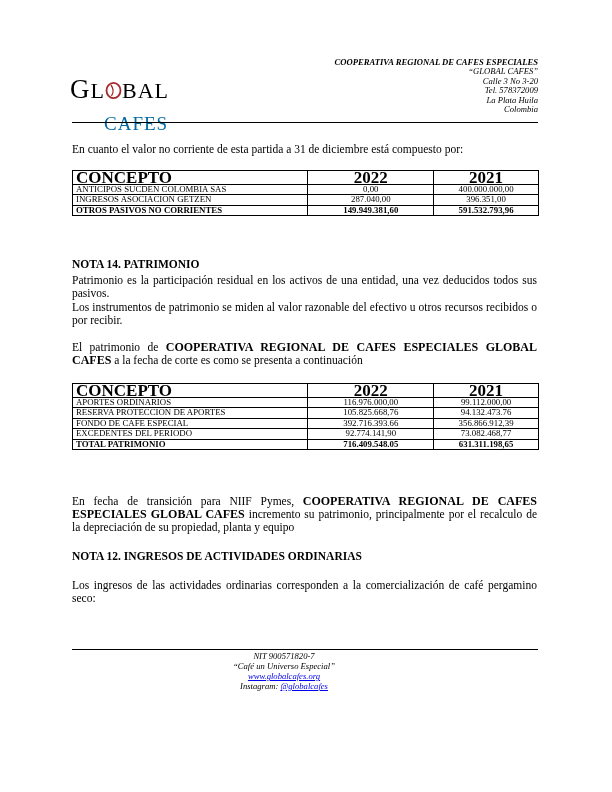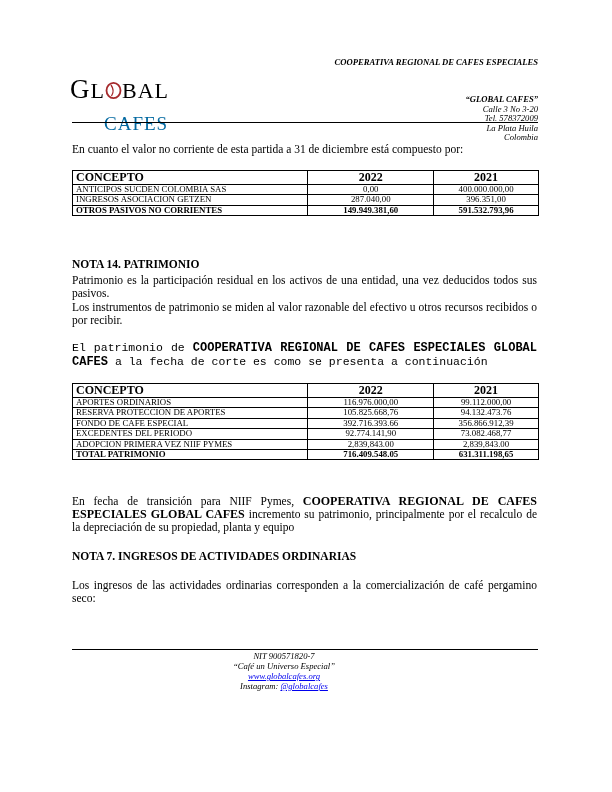--- a/index.html
+++ b/index.html
@@ -18,21 +18,21 @@
     .org-block { position: absolute; right: 74px; top: 58px; text-align: right;
                  font-style: italic; font-size: 8.6px; line-height: 9.4px; }
     .header-rule { position: absolute; left: 72px; right: 74px; top: 122px; border-top: 1px solid #000; }
 
     .para { position: absolute; left: 72px; right: 75px; font-size: 11.5px; line-height: 13.2px; text-align: justify; }
     .heading { position: absolute; left: 72px; font-size: 11.5px; font-weight: bold; }
 
     table.fin { position: absolute; left: 72px; width: 467px; border-collapse: collapse;
                 font-family: "Liberation Serif", serif; font-size: 8.8px; }
     table.fin td, table.fin th { border: 1px solid #000; padding: 0 3px; line-height: 9.4px; height: 9.4px; }
-    table.fin th { font-size: 12px; font-weight: bold; line-height: 13px; height: 13px; }
+    table.fin th { font-size: 17px; font-weight: bold; line-height: 13px; height: 13px; }
     table.fin th.c { text-align: left; }
     table.fin th.y { text-align: center; }
     table.fin td.num { text-align: center; }
     table.fin tr.total td { font-weight: bold; }
     table.fin col.c1 { width: 236px; }
     table.fin col.c2 { width: 126px; }
     table.fin col.c3 { width: 105px; }
 
     .footer-rule { position: absolute; left: 72px; right: 74px; top: 649px; border-top: 1px solid #000; }
     .footer { position: absolute; left: 0; width: 568px; top: 651px; text-align: center;
@@ -49,21 +49,21 @@
           <ellipse cx="8.5" cy="8.5" rx="7" ry="7.6" fill="none" stroke="#a5292c" stroke-width="1.8"></ellipse>
           <path d="M6 3 Q10 8.5 6.5 14" fill="none" stroke="#a5292c" stroke-width="1.3"></path>
         </svg>
     </span><span class="small">BAL</span>
   </div>
   <div class="logo-cafes">CAFES</div>
 </div>
 
 <div class="org-block">
   <div style="font-weight:bold;">COOPERATIVA REGIONAL DE CAFES ESPECIALES</div>
-  <div style="font-weight:bold;margin-top:28px;">“GLOBAL CAFES”</div>
+  <div style="font-weight:normal;">“GLOBAL CAFES”</div>
   <div>Calle  3 No 3-20</div>
   <div>Tel.  578372009</div>
   <div>La Plata Huila</div>
   <div>Colombia</div>
 </div>
 <div class="header-rule"></div>
 
 <div class="para" style="top:143px;">En cuanto el valor no corriente de esta partida a 31 de diciembre está compuesto por:</div>
 
 <table class="fin" style="top:170px;">
@@ -92,21 +92,21 @@
     <td>OTROS PASIVOS NO CORRIENTES</td>
     <td class="num">149.949.381,60</td>
     <td class="num">591.532.793,96</td>
   </tr>
 </tbody>
   </table>
 
 <div class="heading" style="top:258px;">NOTA 14. PATRIMONIO</div>
 <div class="para" style="top:274px;">Patrimonio es la participación residual en los activos de una entidad, una vez deducidos todos sus pasivos.</div>
 <div class="para" style="top:301px;">Los instrumentos de patrimonio se miden al valor razonable del efectivo u otros recursos recibidos o por recibir.</div>
-<div class="para" style="top:341px;font-family:Liberation Mono, monospace;"><span>El patrimonio de </span><b style="font-size:12px;">COOPERATIVA REGIONAL DE CAFES ESPECIALES GLOBAL CAFES</b><span> a la fecha de corte es como se presenta a continuación</span></div>
+<div class="para" style="top:341px;"><span>El patrimonio de </span><b style="font-size:12px;">COOPERATIVA REGIONAL DE CAFES ESPECIALES GLOBAL CAFES</b><span> a la fecha de corte es como se presenta a continuación</span></div>
 
 <table class="fin" style="top:383px;">
   <colgroup>
       <col class="c1">
       <col class="c2">
       <col class="c3">
     </colgroup>
   <tbody>
       <tr>
     <th class="c">CONCEPTO</th>
@@ -126,36 +126,31 @@
   <tr>
     <td>FONDO DE CAFE ESPECIAL</td>
     <td class="num">392.716.393.66</td>
     <td class="num">356.866.912,39</td>
   </tr>
   <tr>
     <td>EXCEDENTES DEL PERIODO</td>
     <td class="num">92.774.141,90</td>
     <td class="num">73.082.468,77</td>
   </tr>
-  <tr>
-    <td>ADOPCION PRIMERA VEZ NIIF PYMES</td>
-    <td class="num">2,839,843.00</td>
-    <td class="num">2,839,843.00</td>
-  </tr>
   <tr class="total">
     <td>TOTAL PATRIMONIO</td>
     <td class="num">716.409.548.05</td>
     <td class="num">631.311.198,65</td>
   </tr>
 </tbody>
   </table>
 
 <div class="para" style="top:495px;"><span>En fecha de transición para NIIF Pymes, </span><b style="font-size:12px;">COOPERATIVA REGIONAL DE CAFES ESPECIALES GLOBAL CAFES</b><span> incremento su patrimonio, principalmente por el recalculo de la depreciación de su propiedad, planta y equipo</span></div>
 
-<div class="heading" style="top:550px;">NOTA 7. INGRESOS DE ACTIVIDADES ORDINARIAS</div>
+<div class="heading" style="top:550px;">NOTA 12. INGRESOS DE ACTIVIDADES ORDINARIAS</div>
 <div class="para" style="top:579px;">Los ingresos de las actividades ordinarias corresponden a la comercialización de café pergamino seco:</div>
 
 <div class="footer-rule"></div>
 <div class="footer">
   <div>NIT 900571820-7</div>
   <div>“Café un Universo Especial”</div>
   <div><a>www.globalcafes.org</a></div>
   <div><span>Instagram: </span><a>@globalcafes</a></div>
 </div>
 

